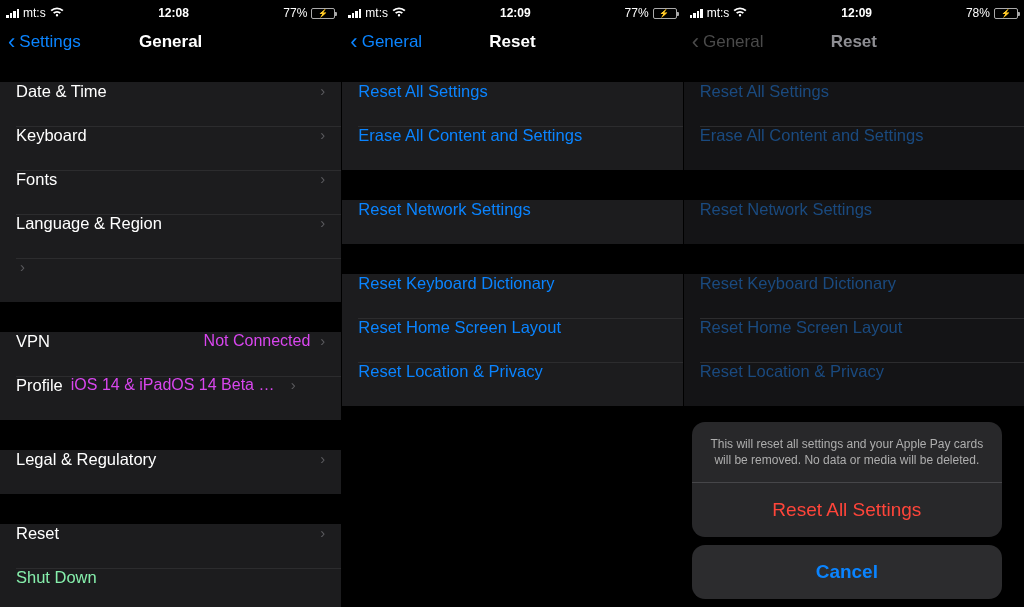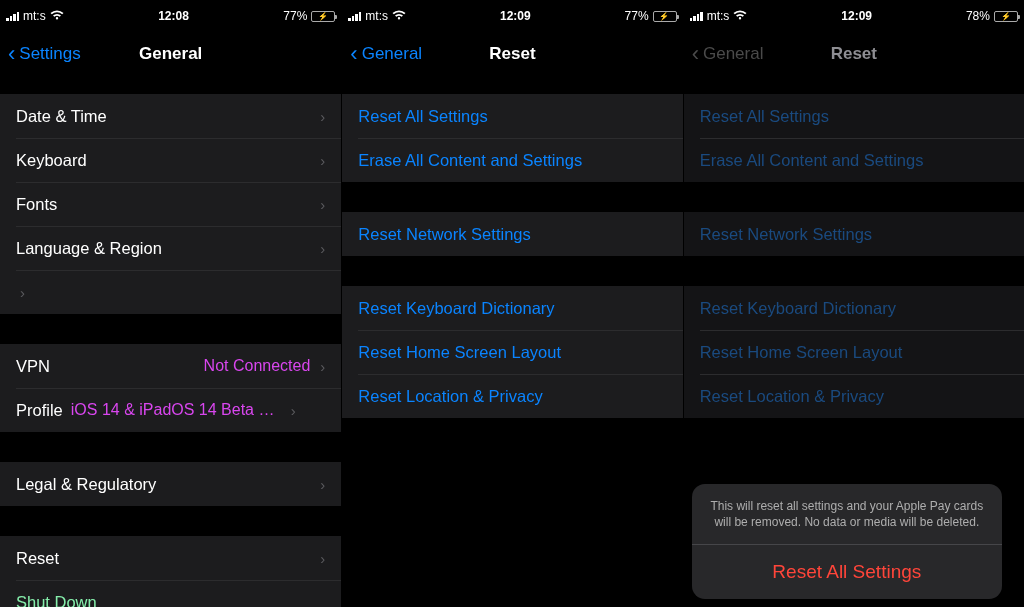--- a/index.html
+++ b/index.html
@@ -20,23 +20,23 @@
       overflow: hidden;
       flex-shrink: 0;
     }
     .panel + .panel { border-left: 1px solid #000; }
     .panel:nth-child(3) { width: 341.34px; }
 
     
     .status-bar {
       display: flex;
       justify-content: space-between;
-      align-items: center;
+      align-items: flex-start;
       height: 20px;
-      padding: 16px 6px;
+      padding: 6px 6px;
       font-size: 12px;
       font-weight: 500;
       color: #fff;
     }
     .status-left, .status-right {
       display: flex;
       align-items: center;
       gap: 4px;
     }
     .status-center { font-weight: 600; }
@@ -113,22 +113,22 @@
     .dimmed .nav-back { color: #4a4a4a; }
     .dimmed .nav-title { color: #8e8e93; }
 
     
     .group { margin-top: 30px; }
     .group.first { margin-top: 18px; }
     .row {
       background: #1c1c1e;
       height: 44px;
       display: flex;
-      align-items: center;
-      padding: 12px 16px;
+      align-items: flex-start;
+      padding: 0 16px;
       font-size: 16.5px;
       position: relative;
     }
     .row + .row::before {
       content:'';
       position:absolute;
       left:16px; right:0; top:0;
       height:1px;
       background: #2c2c2e;
     }
@@ -382,14 +382,17 @@
         <span class="label">Reset Location &amp; Privacy</span>
       </div>
   </div>
 
   <div class="sheet">
     <div class="sheet-block">
       <div class="sheet-msg">This will reset all settings and your Apple Pay cards will be removed. No data or media will be deleted.</div>
       <div class="sheet-sep"></div>
       <div class="sheet-btn destructive">Reset All Settings</div>
     </div>
+    <div class="sheet-cancel-block">
+      <div class="sheet-btn cancel">Cancel</div>
+    </div>
   </div>
 </div>
 
 </body></html>

